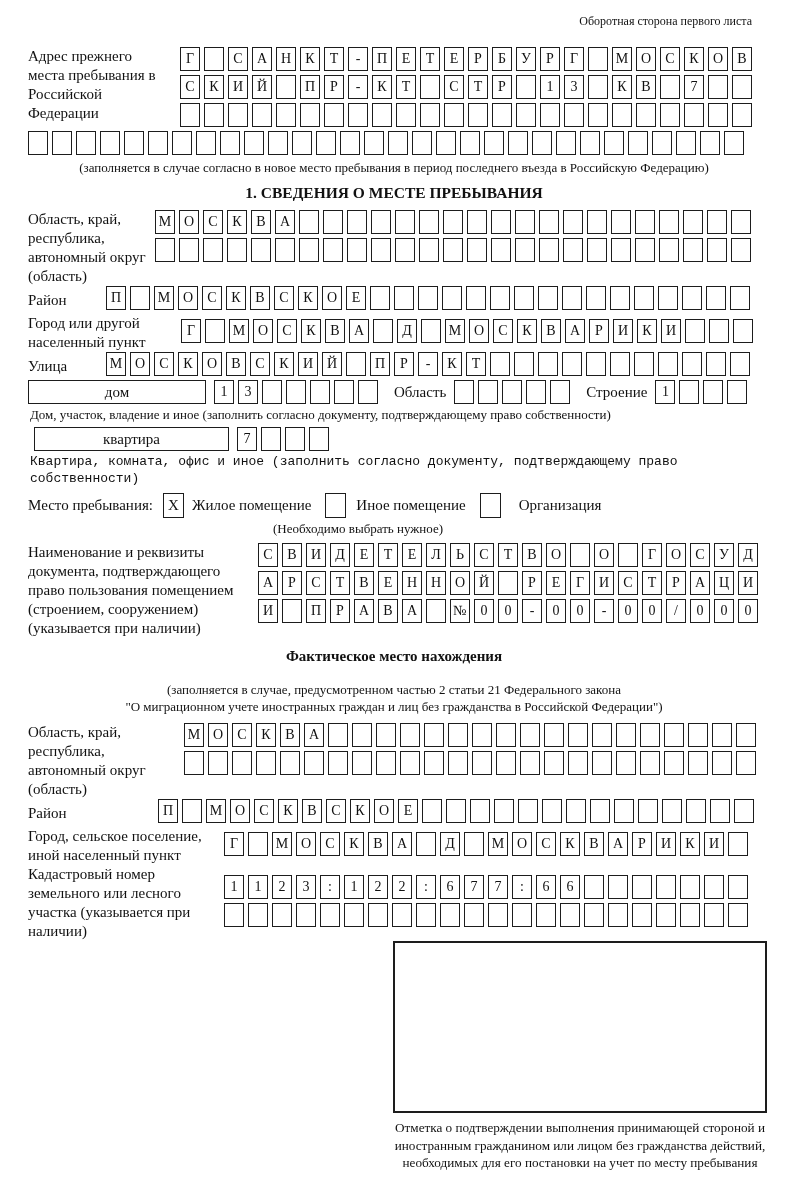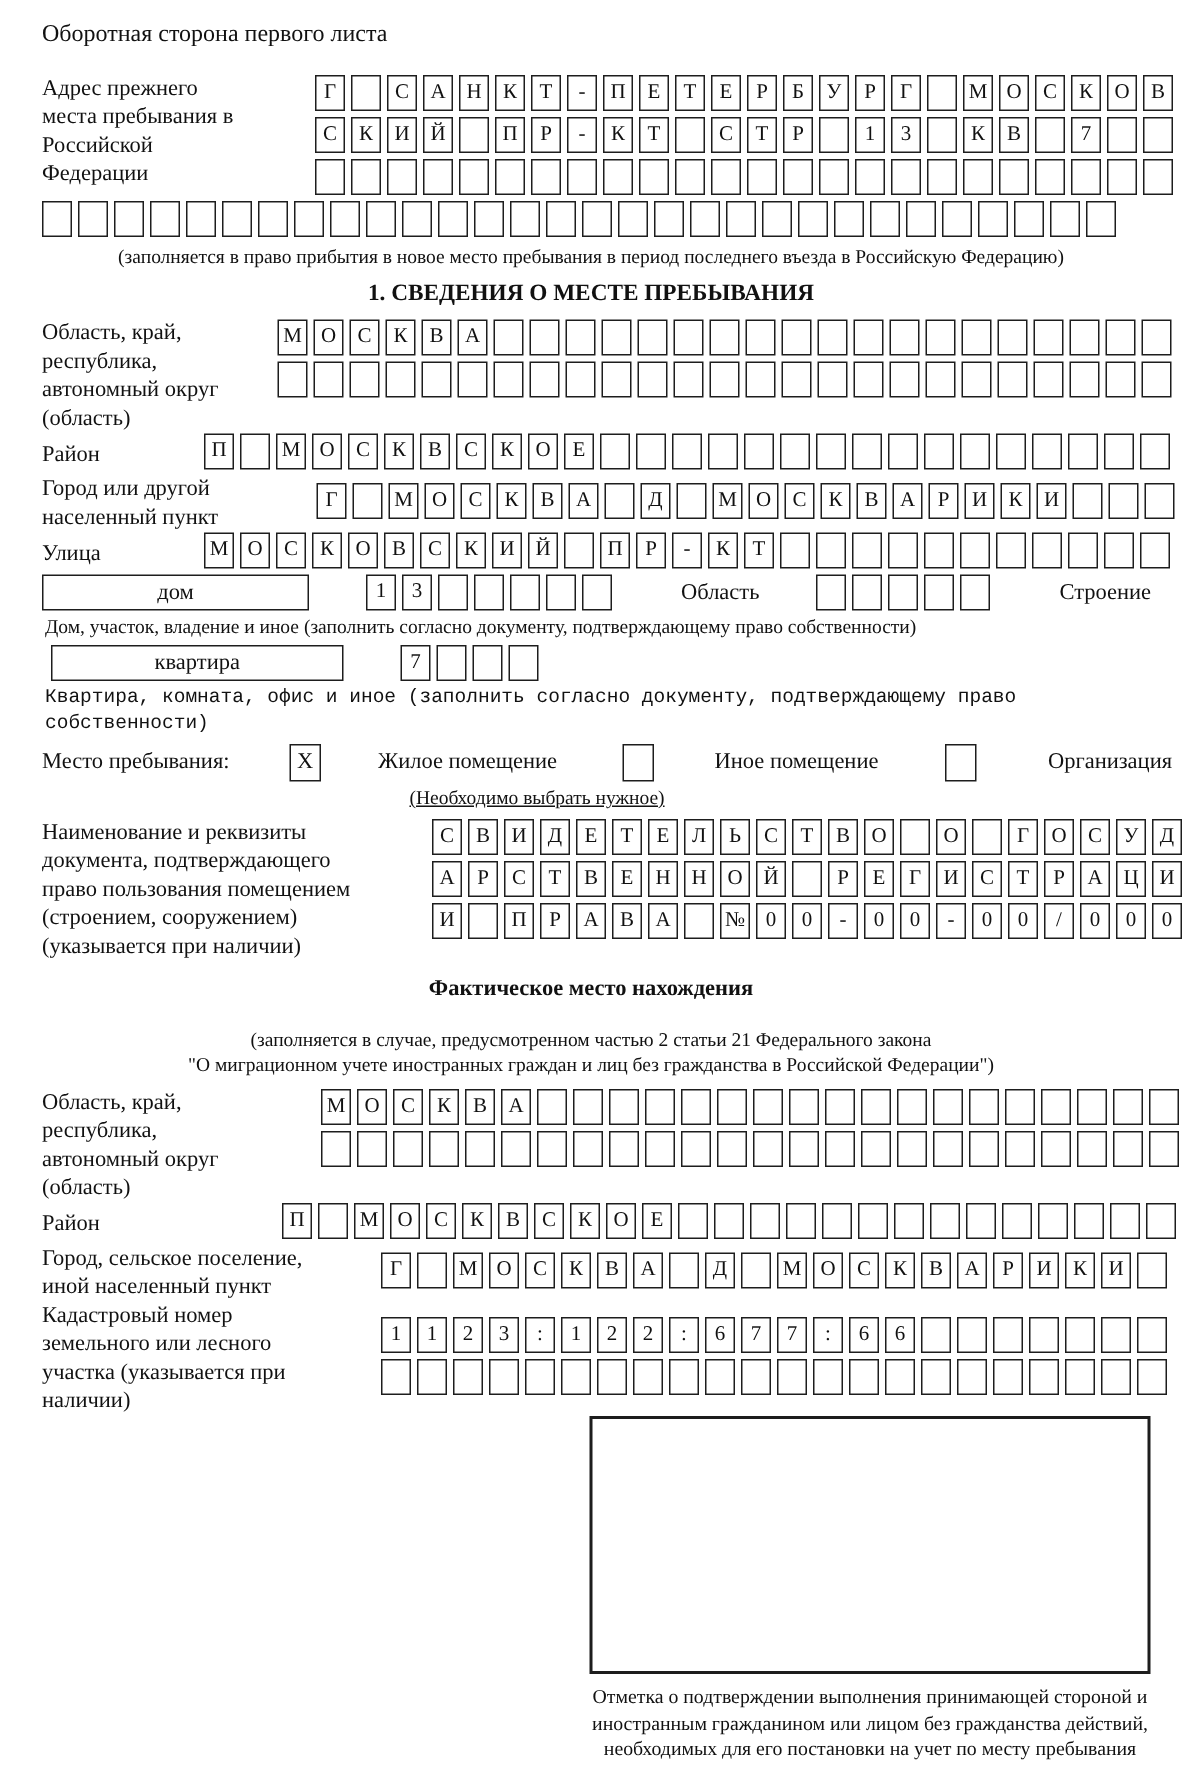--- a/index.html
+++ b/index.html
@@ -1,20 +1,20 @@
 <!DOCTYPE html>
 <html><head>
 <meta charset="utf-8">
 <style>
   html,body{margin:0;padding:0;background:#fff;}
   body{width:800px;height:1180px;overflow:hidden;color:#111;
        font-family:"Liberation Serif","DejaVu Serif",serif;}
   .page{box-sizing:border-box;width:800px;padding:14px 40px 0 28px;}
-  .hdr{text-align:left;font-size:16px;padding-right:8px;}
-  .flexrow{display:flex;align-items:flex-start;gap:30px;}
+  .hdr{text-align:right;font-size:12px;padding-right:8px;}
+  .flexrow{display:flex;align-items:flex-start;}
   .vcenter{align-items:center;}
   .lbl{font-size:15px;line-height:19px;flex:0 0 auto;}
   .cellrow{display:flex;flex-wrap:nowrap;margin-bottom:4px;}
   .cell{box-sizing:border-box;flex:0 0 auto;width:20px;height:24px;margin-right:4px;
         border:1.5px solid #1d1d1d;display:flex;align-items:center;justify-content:center;
         font-size:14px;background:#fff;}
   .widebox{box-sizing:border-box;border:1.5px solid #1d1d1d;height:24px;flex:0 0 auto;
         display:flex;align-items:center;justify-content:center;font-size:15px;}
   .chk{box-sizing:border-box;width:21px;height:25px;border:1.5px solid #1d1d1d;flex:0 0 auto;
         display:flex;align-items:center;justify-content:center;font-size:15px;}
@@ -140,21 +140,21 @@
       <div class="cell"></div>
       <div class="cell"></div>
       <div class="cell"></div>
       <div class="cell"></div>
       <div class="cell"></div>
       <div class="cell"></div>
       <div class="cell"></div>
       <div class="cell"></div>
       <div class="cell"></div>
     </div>
-  <div class="note">(заполняется в право прибытия в новое место пребывания в период последнего въезда в Российскую Федерацию)</div>
+  <div class="note">(заполняется в случае согласно в новое место пребывания в период последнего въезда в Российскую Федерацию)</div>
 
   <div class="sect-title" style="margin-top:8px;margin-bottom:8px;">1. СВЕДЕНИЯ О МЕСТЕ ПРЕБЫВАНИЯ</div>
 
   <div class="flexrow">
     <div class="lbl" style="width:119px;margin-right:8px;">Область, край, республика, автономный округ (область)</div>
     <div>
       <div class="cellrow">
           <div class="cell">М</div>
           <div class="cell">О</div>
           <div class="cell">С</div>
@@ -349,21 +349,21 @@
 
   <div class="flexrow vcenter">
     <div class="inlbl" style="margin-right:10px;">Место пребывания:</div>
     <div class="chk">X</div>
     <div class="inlbl" style="margin:0 14px 0 8px;">Жилое помещение</div>
     <div class="chk"></div>
     <div class="inlbl" style="margin:0 14px 0 10px;">Иное помещение</div>
     <div class="chk"></div>
     <div class="inlbl" style="margin:0 0 0 18px;">Организация</div>
   </div>
-  <div class="note" style="width:340px;margin-left:160px;margin-top:2px;margin-bottom:6px;text-decoration:underline;">(Необходимо выбрать нужное)</div>
+  <div class="note" style="width:340px;margin-left:160px;margin-top:2px;margin-bottom:6px;">(Необходимо выбрать нужное)</div>
 
   <div class="flexrow">
     <div class="lbl" style="width:222px;margin-right:8px;">Наименование и реквизиты документа, подтверждающего право пользования помещением (строением, сооружением) (указывается при наличии)</div>
     <div>
       <div class="cellrow">
           <div class="cell">С</div>
           <div class="cell">В</div>
           <div class="cell">И</div>
           <div class="cell">Д</div>
           <div class="cell">Е</div>

